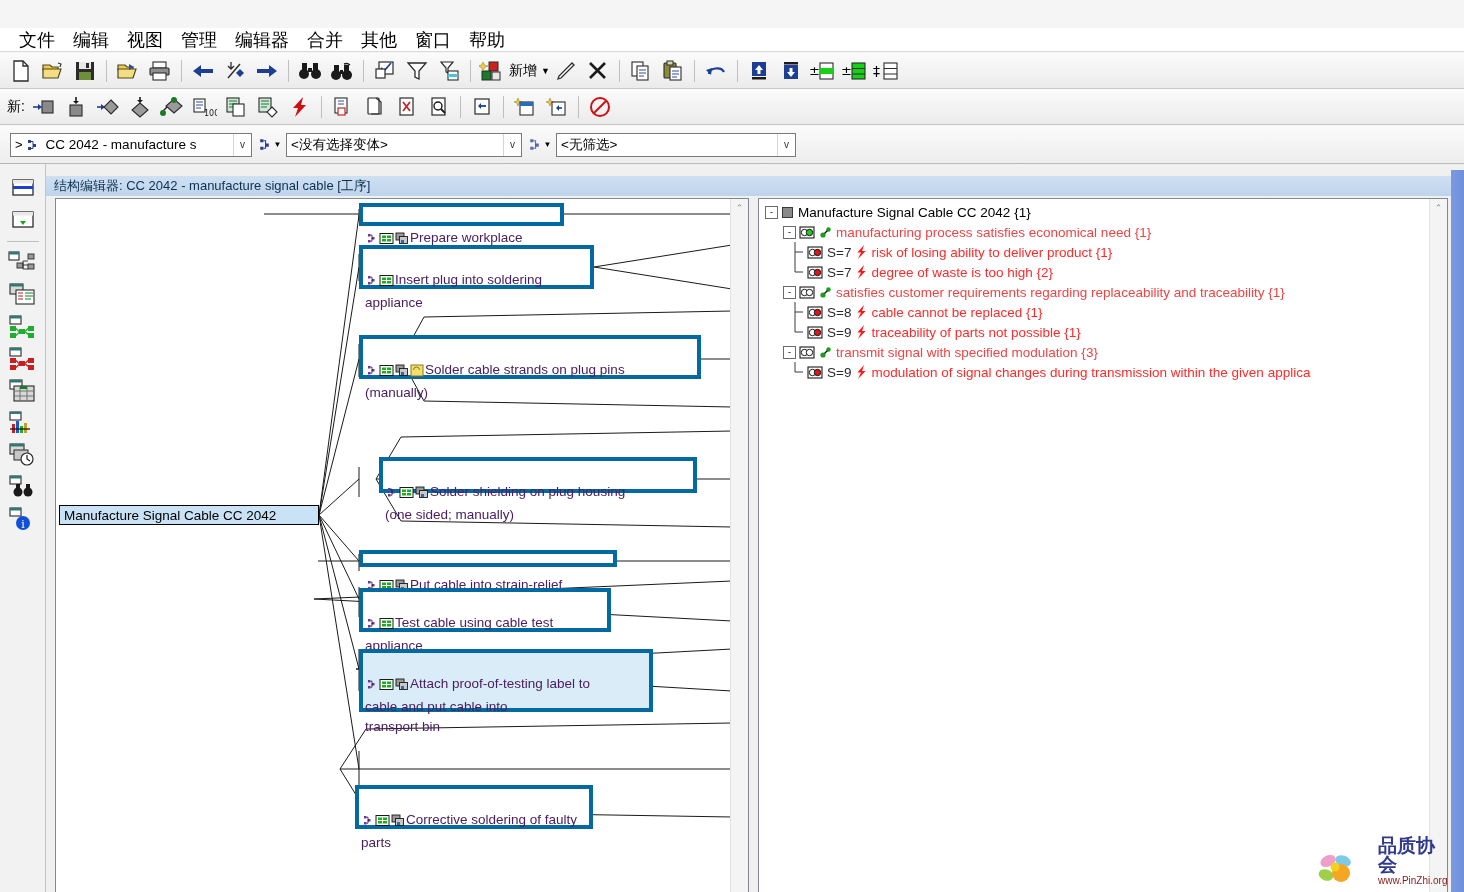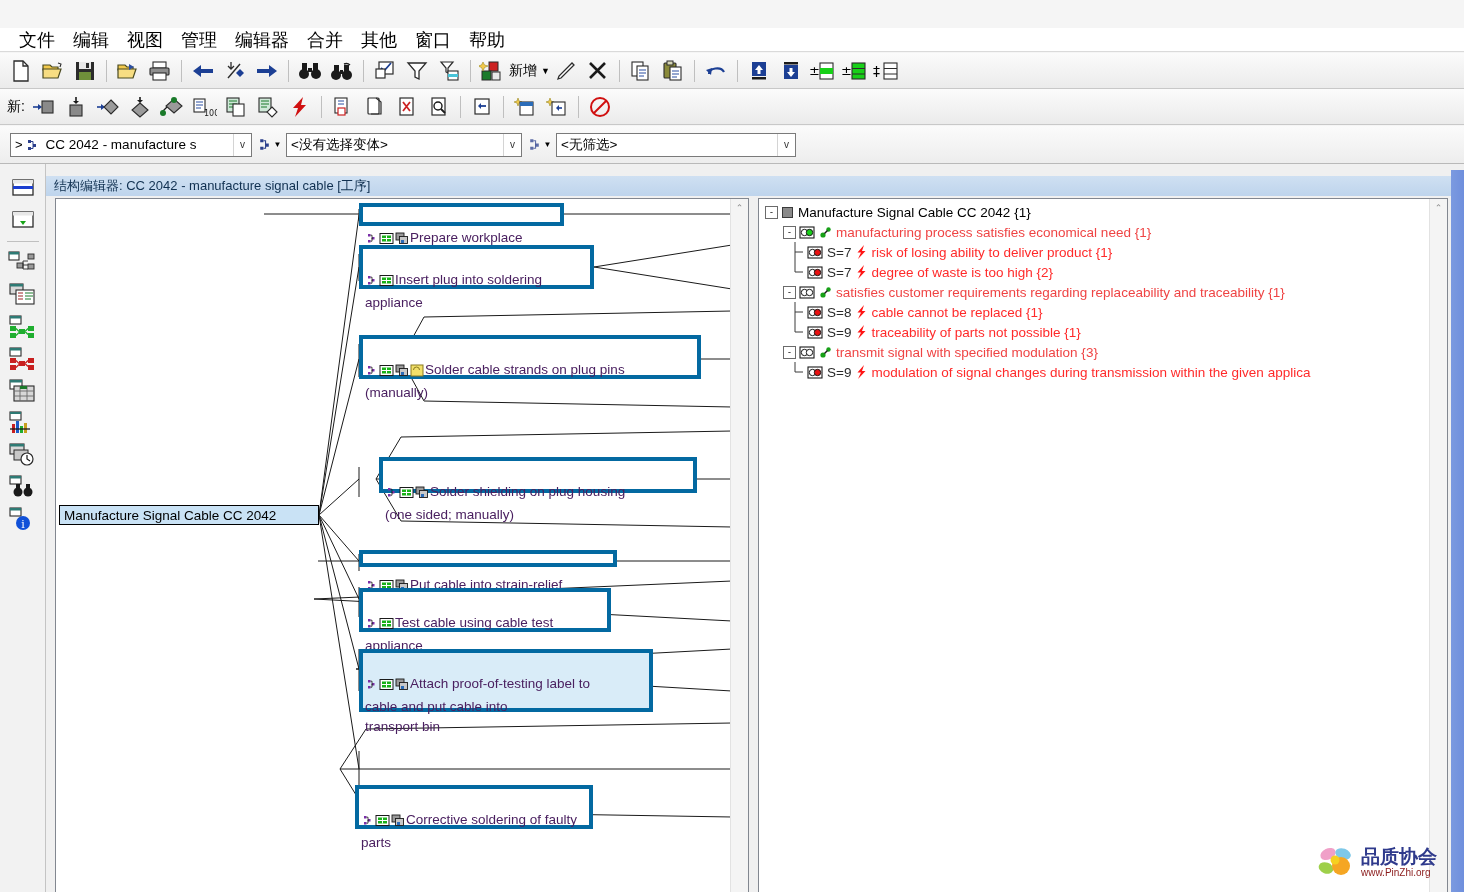--- a/index.html
+++ b/index.html
@@ -145,21 +145,21 @@
   .tblack{color:#000;}
   .boltwrap{margin-right:4px;display:flex;align-items:center;}
 
   
   .outerscroll{
     position:absolute;right:0;top:170px;width:13px;height:722px;
     background:linear-gradient(90deg,#7b9ae0,#6f8fdd);
   }
   .watermark{
     position:absolute;right:18px;bottom:6px;width:128px;height:48px;
-    display:flex;align-items:center;gap:5px;
+    display:flex;align-items:flex-end;gap:22px;
   }
   .wmflower{position:relative;width:38px;height:34px;flex:0 0 auto;}
   .wmtext{display:flex;flex-direction:column;line-height:1;}
   .wmcn{font-size:19px;color:#2f3a8c;font-weight:bold;letter-spacing:0px;}
   .wmurl{font-size:10px;color:#8a1a1a;margin-top:2px;}
 </style>
 </head>
 <body>
 
 <div class="app">

